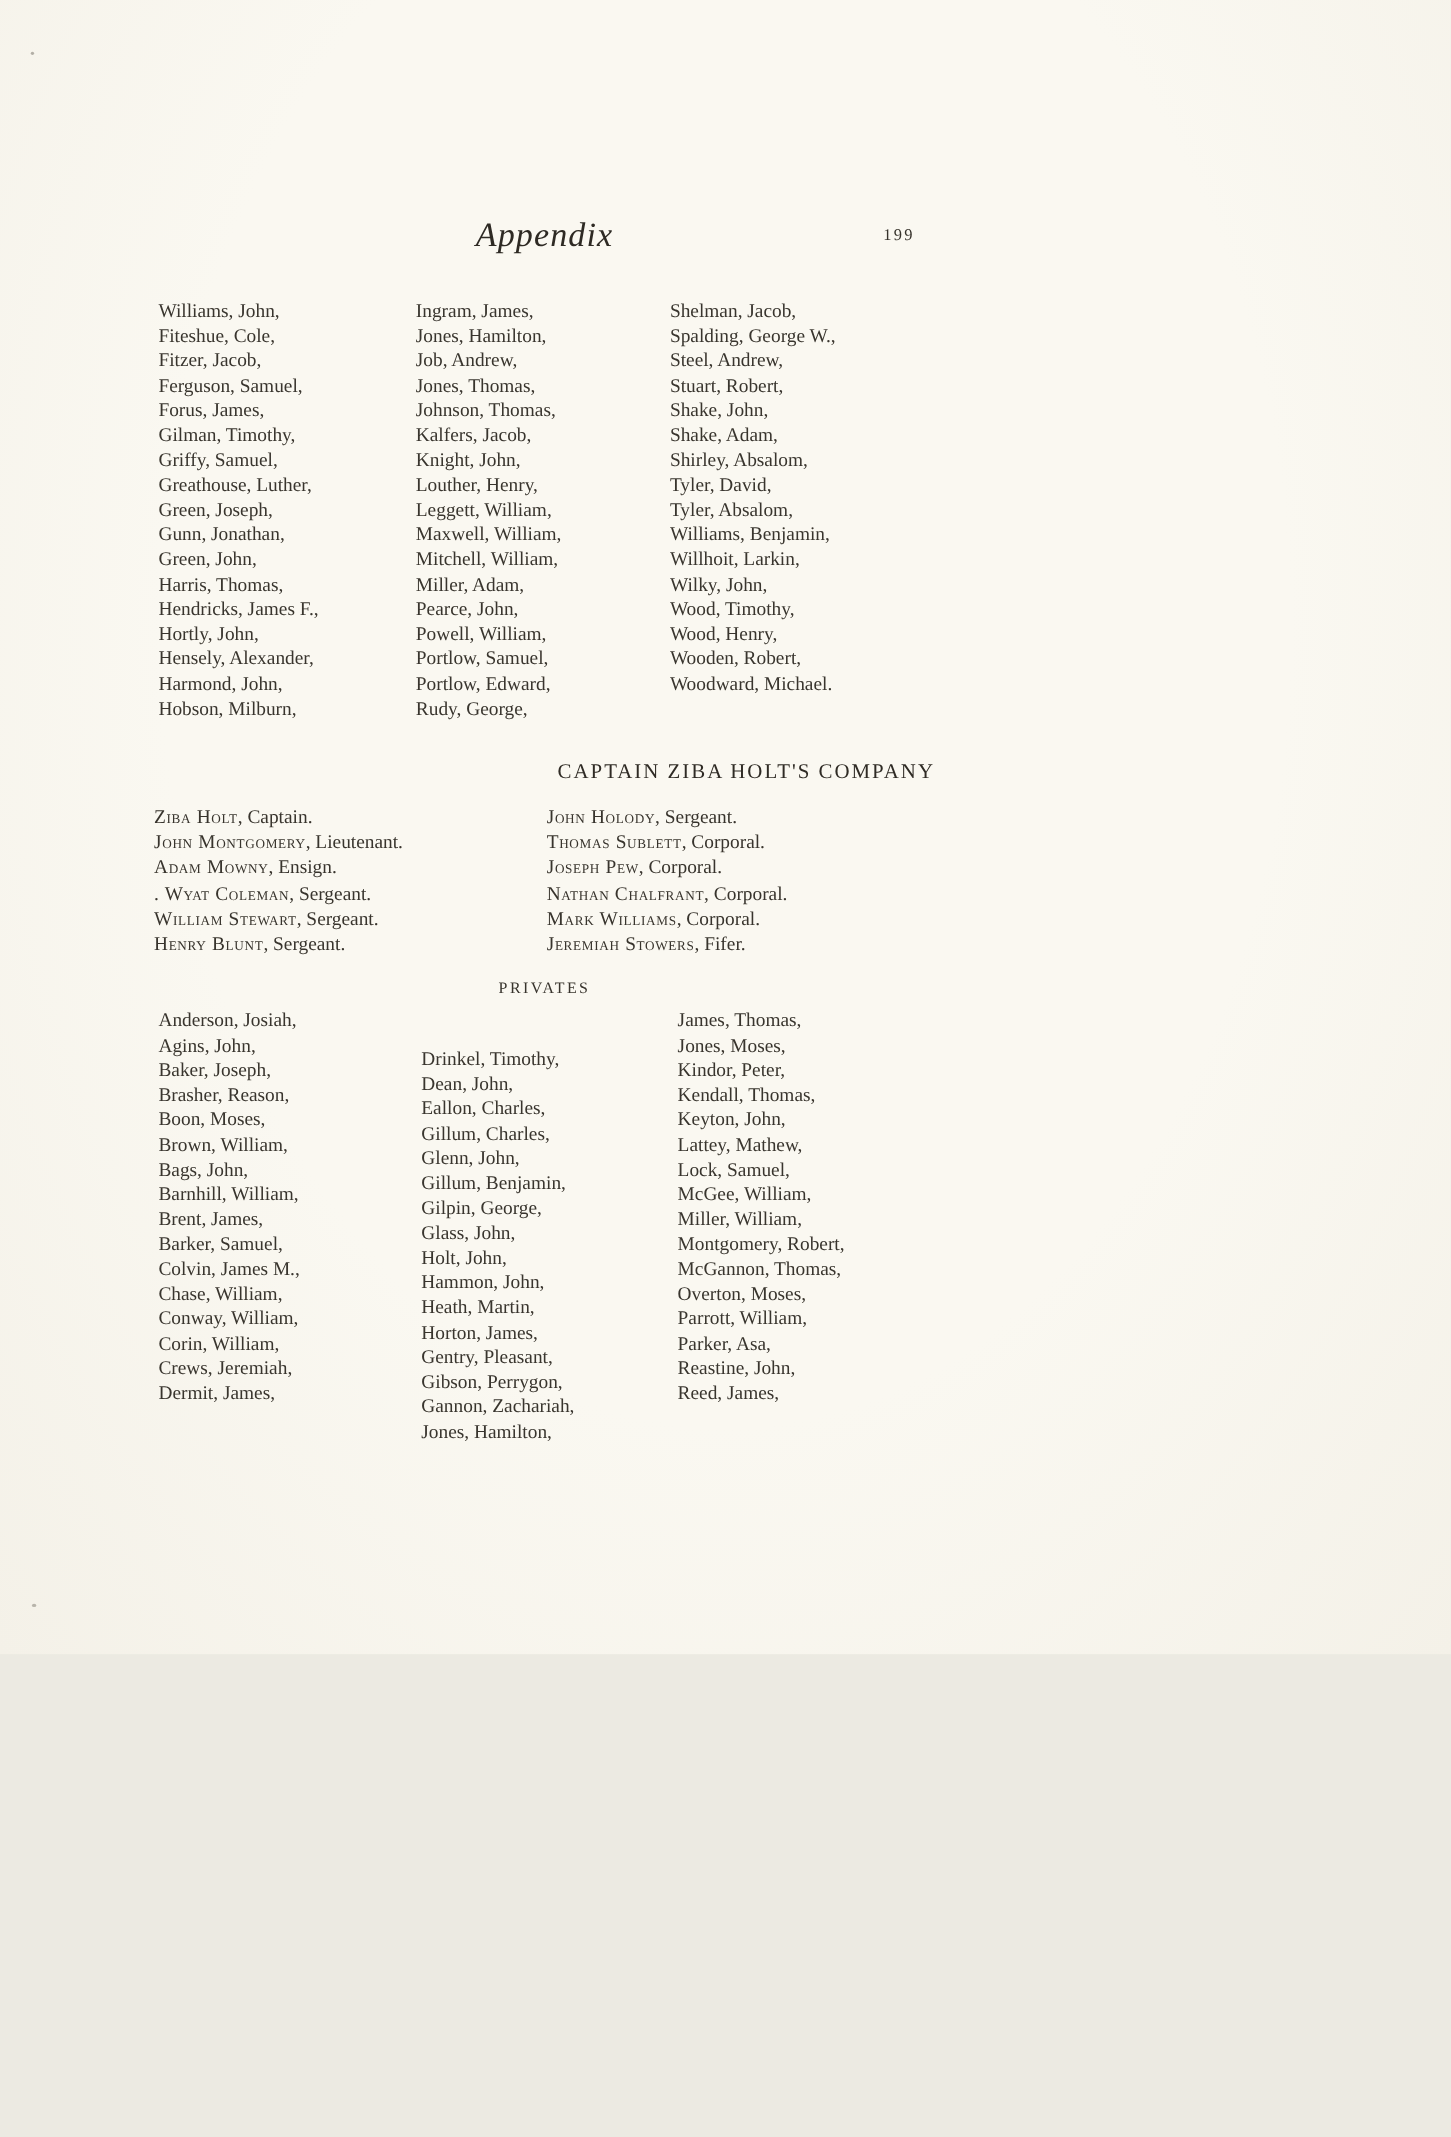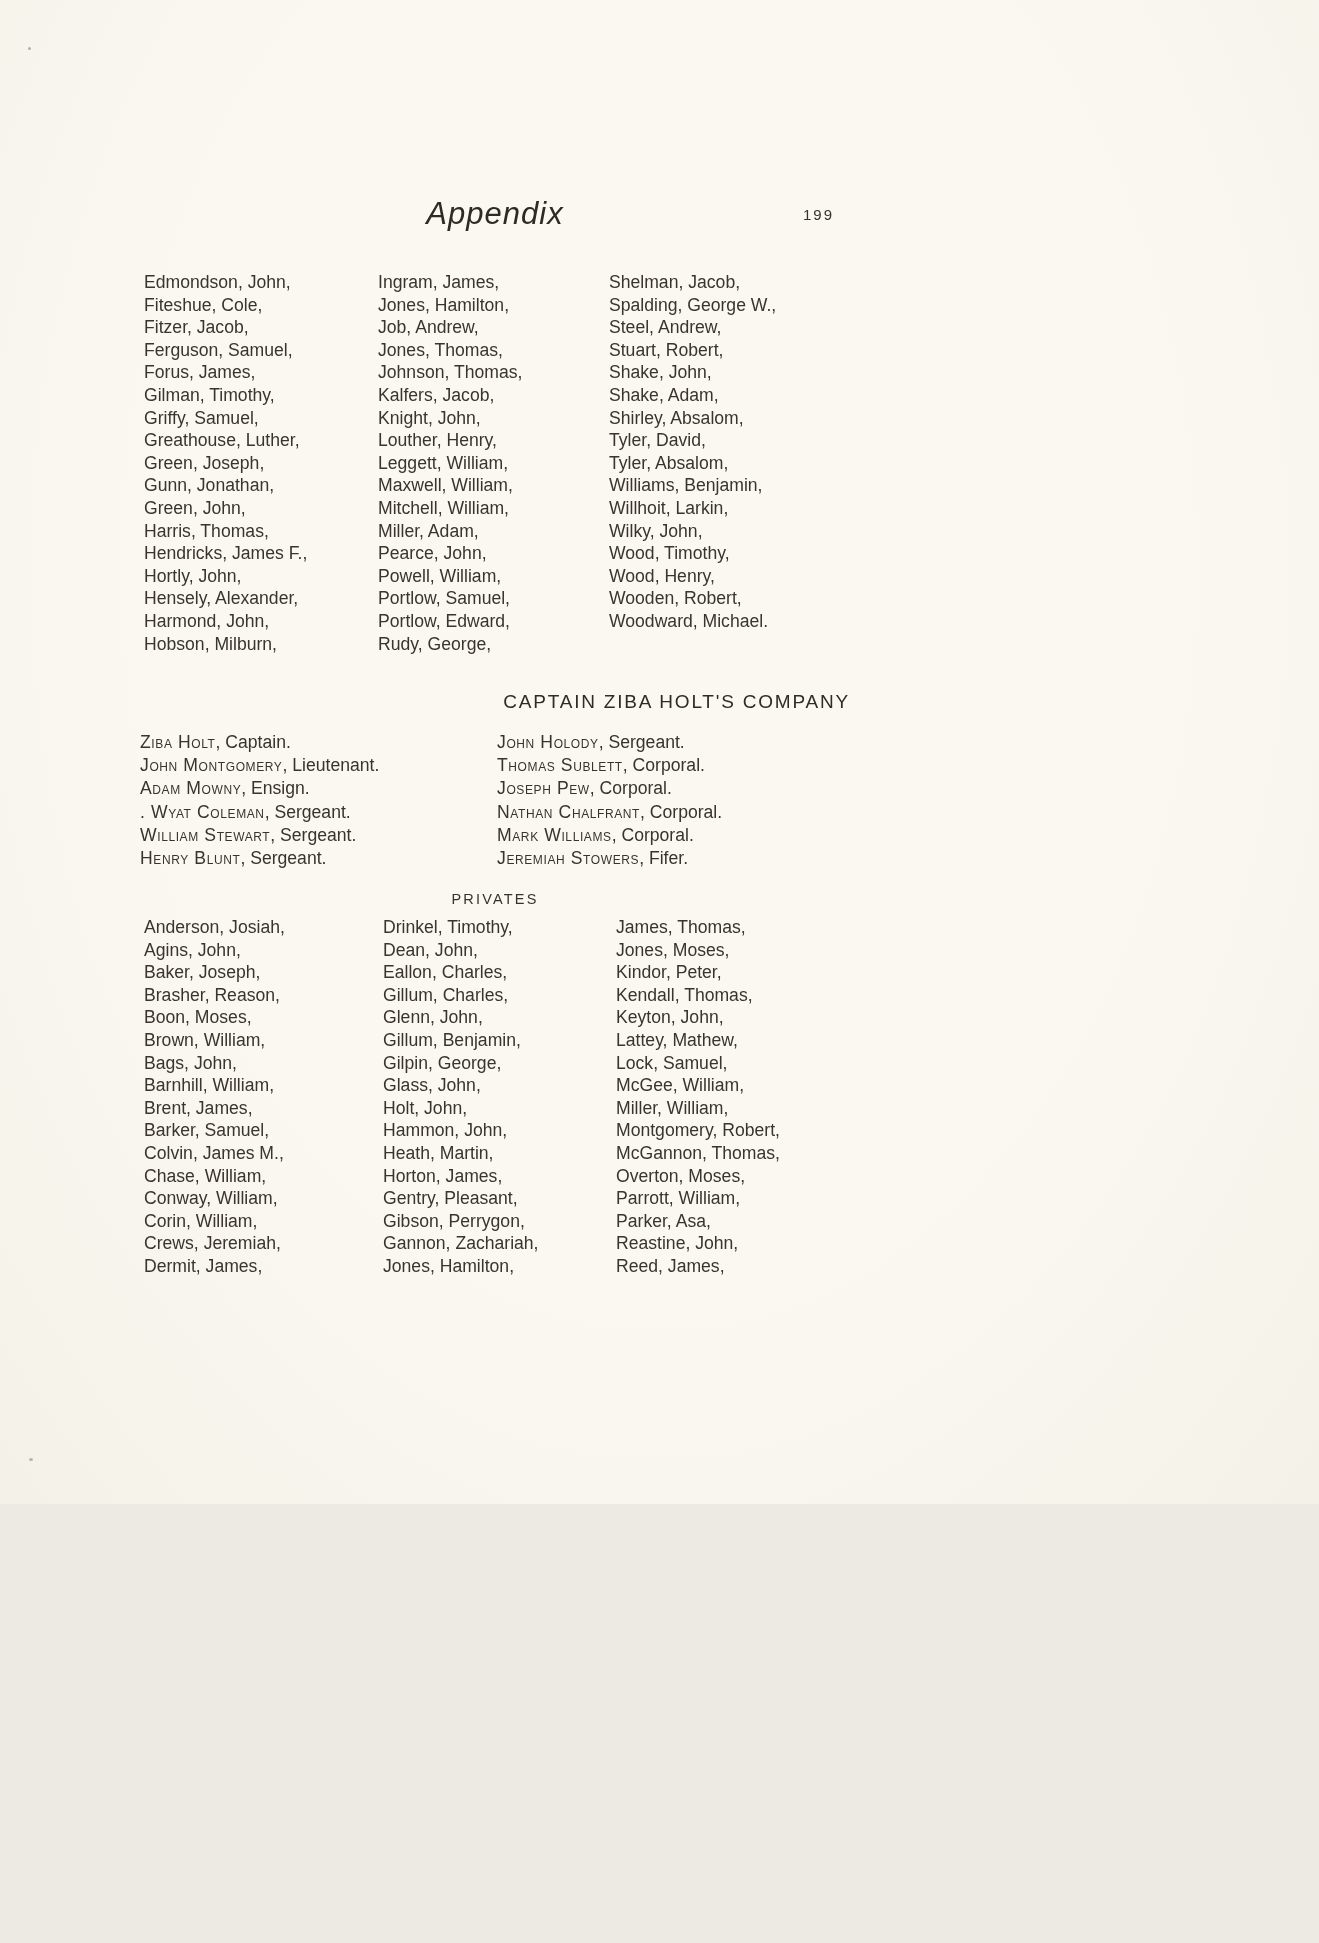--- a/index.html
+++ b/index.html
@@ -2,21 +2,21 @@
 <html><head>
 <meta charset="utf-8">
 <style>
   * { margin: 0; padding: 0; box-sizing: border-box; }
   html, body { background: #eceae2; }
   .page {
     position: relative;
     width: 1319px;
     height: 1504px;
     background: radial-gradient(ellipse at 50% 38%, #faf8f1 55%, #f4f1e8 100%);
-    font-family: Liberation Sans, sans-serif;
+    font-family: Liberation Serif, serif;
     color: #37332c;
     overflow: hidden;
   }
   .title {
     position: absolute;
     top: 196px; left: 140px; width: 710px;
     text-align: center;
     font-style: italic;
     font-size: 31px;
     letter-spacing: 1px;
@@ -59,21 +59,21 @@
   .sc { font-variant: small-caps; letter-spacing: 0.6px; }
   .privates-heading {
     position: absolute;
     top: 891px; left: 140px; width: 710px;
     text-align: center;
     font-size: 14.5px;
     letter-spacing: 2.2px;
     color: #38342d;
   }
   .priv-c1 { top: 916px; left: 144px; }
-  .priv-c2 { top: 916px; left: 383px; }
+  .priv-c2 { top: 951px; left: 383px; }
   .priv-c3 { top: 916px; left: 616px; }
   .name { white-space: nowrap; }
   .speck {
     position: absolute;
     background: #6f6a60;
     border-radius: 50%;
   }
   .speck1 { left: 28px; top: 47px;   width: 3px; height: 3px; opacity: .5; }
   .speck2 { left: 29px; top: 1458px; width: 4px; height: 3px; opacity: .45; }
   .speck3 { left: 24px; top: 1936px; width: 4px; height: 3px; opacity: .4; }
@@ -81,21 +81,21 @@
 </head>
 <body>
 
 <div class="page">
 
   <div class="title">Appendix</div>
   <div class="pagenum">199</div>
 
   <div class="col muster-c1">
 
-      <div class="name">Edmondson, John,</div>
+      <div class="name">Williams, John,</div>
 
       <div class="name">Fiteshue, Cole,</div>
 
       <div class="name">Fitzer, Jacob,</div>
 
       <div class="name">Ferguson, Samuel,</div>
 
       <div class="name">Forus, James,</div>
 
       <div class="name">Gilman, Timothy,</div>

